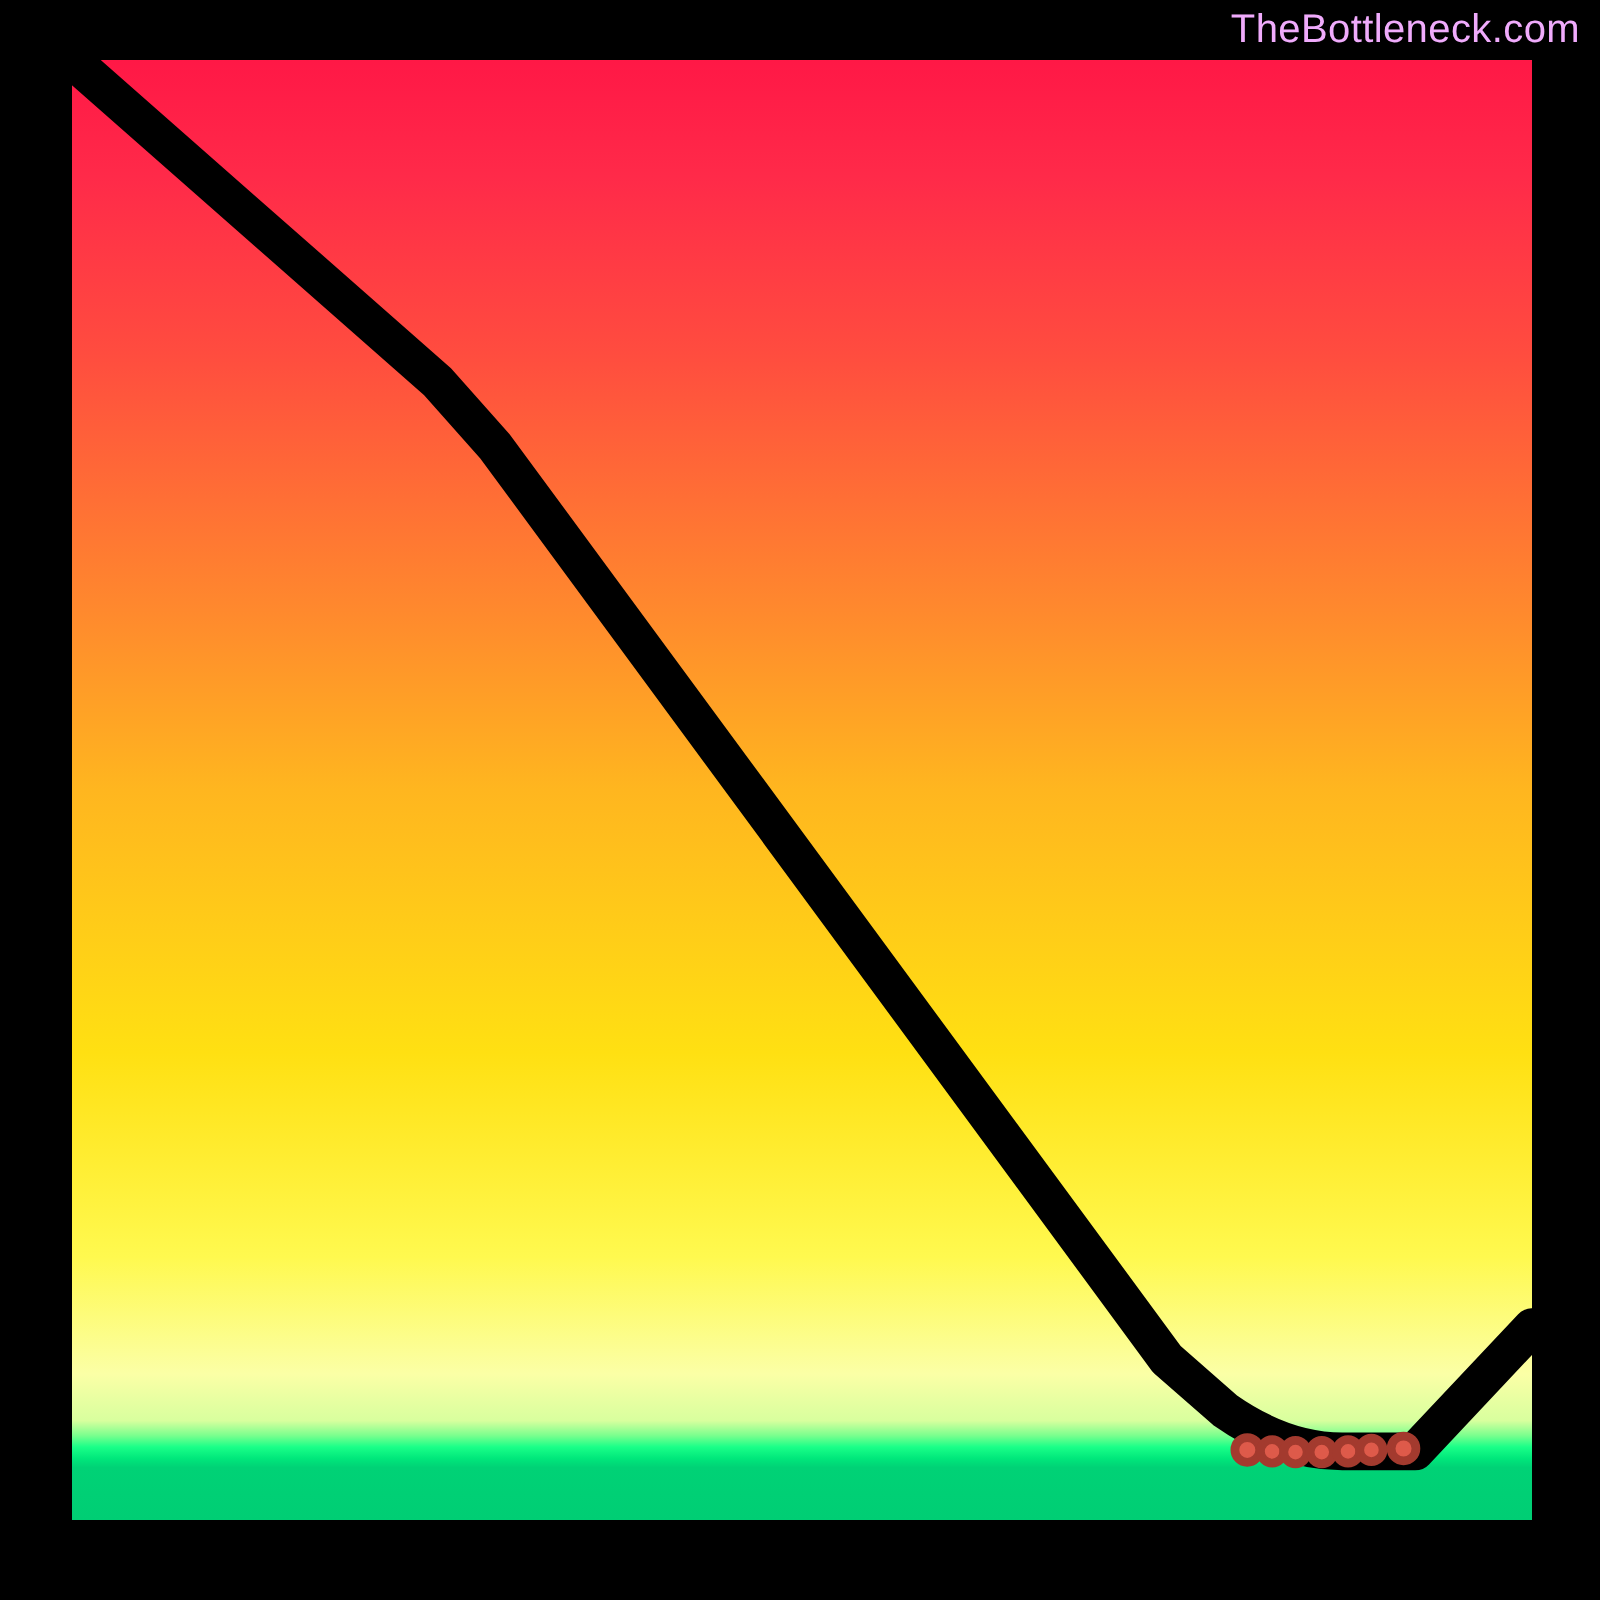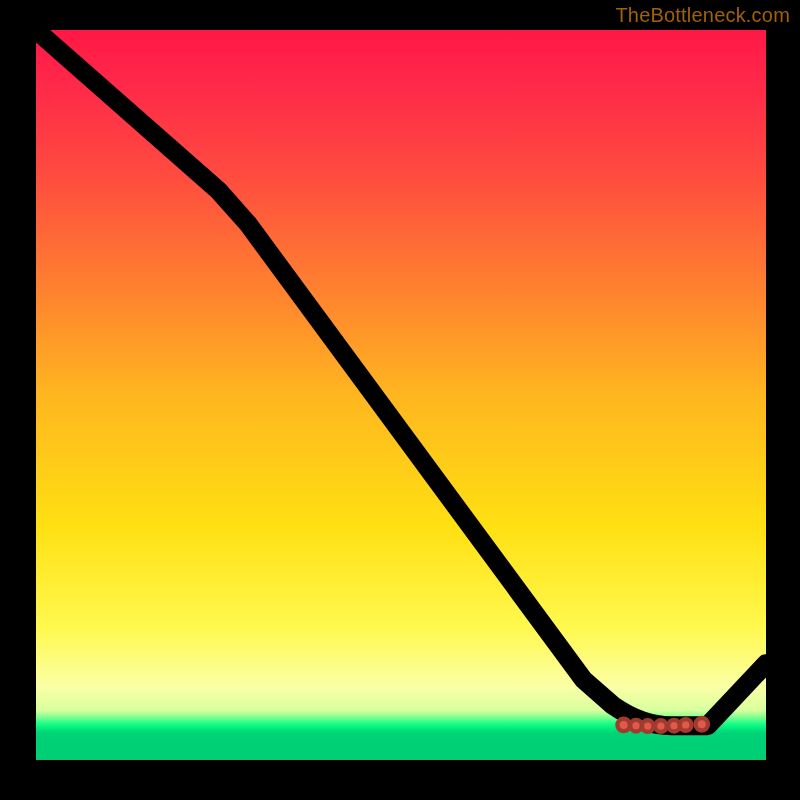--- a/index.html
+++ b/index.html
@@ -14,21 +14,21 @@
   .outer {
     position: relative;
     width: 800px;
     height: 800px;
     background: #000;
   }
   .watermark {
     position: absolute;
     top: 4px;
     right: 10px;
-    color: #a16207;
+    color: #f0abfc;
     font-size: 20px;
     letter-spacing: 0.2px;
     z-index: 10;
   }
   .plot {
     position: absolute;
     left: 36px;
     top: 30px;
     width: 730px;
     height: 730px;

